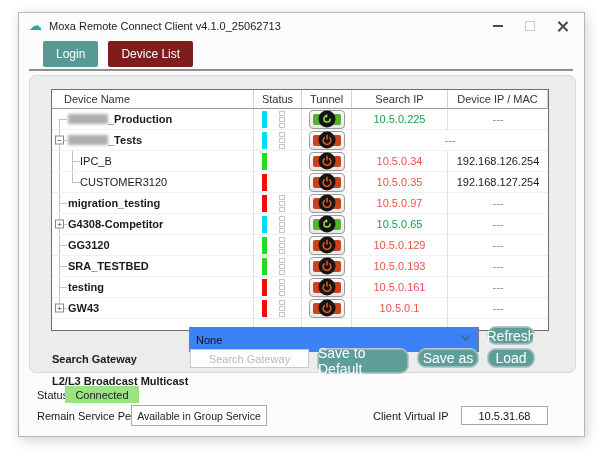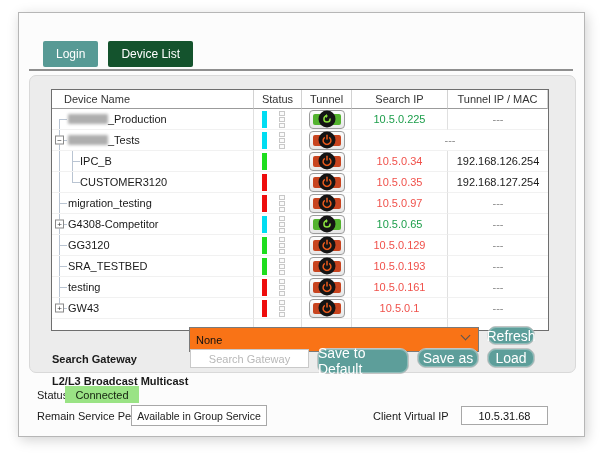--- a/index.html
+++ b/index.html
@@ -19,21 +19,21 @@
   .btn-max { width:10px; height:10px; border:1px solid #cdcdcd; background:#fff; }
   .btn-close { position:relative; width:11px; height:11px; }
   .btn-close::before,.btn-close::after { content:""; position:absolute; left:5px; top:-1px; width:1.6px; height:13px; background:#4a4a4a; }
   .btn-close::before { transform:rotate(45deg); }
   .btn-close::after { transform:rotate(-45deg); }
 
   
   .tabs { position:absolute; left:24px; top:28px; height:26px; display:flex; gap:10px; }
   .tab { height:26px; padding:0 13px; display:flex; align-items:center; color:#fff; font-size:12px; border-radius:2px; cursor:default; }
   .tab.login { background:#579a95; }
-  .tab.devlist { background:#14532d; }
+  .tab.devlist { background:#7f1d1d; }
   .sep { position:absolute; left:10px; right:11px; top:56px; height:2px; background:#8f8f8f; }
 
   
   .panel { position:absolute; left:10px; top:62px; width:547px; height:298px;
     background:#ececec; border:1px solid #d9d9d9; border-radius:7px; }
 
   
   .dtable { position:absolute; left:21px; top:13px; width:498px; height:242px;
     background:#fff; border:1px solid #6e6e6e; display:flex; flex-direction:column; }
   .trow { display:flex; flex:0 0 21px; min-height:0; }
@@ -53,21 +53,21 @@
 
   
   .vline { position:absolute; width:1px; background:#b9c4d2; top:0; bottom:0; }
   .vline.root { left:7px; } .vline.child { left:20px; }
   .vline.start { top:50%; } .vline.end { bottom:50%; }
   .stub { position:absolute; height:1px; background:#b9c4d2; top:50%; }
   .stub-root { left:7px; width:8px; } .stub-child { left:20px; width:8px; }
   .expander { position:absolute; left:3px; top:50%; transform:translateY(-50%); width:9px; height:9px;
     border:1px solid #898989; background:#fff; font-size:8px; line-height:7px; text-align:center; color:#333; }
   .nm { margin-left:16px; white-space:nowrap; }
-  .nm.b { font-weight:normal; }
+  .nm.b { font-weight:bold; }
   .lvl1 .nm { margin-left:28px; }
   .redacted { display:inline-block; width:40px; height:10px; margin-left:16px; background:#aeaeae;
     border-radius:1px; filter:blur(1.5px); }
   .redacted + .nm { margin-left:0; }
 
   
   .sbar { width:5px; height:17px; flex:0 0 auto; }
   .inds { display:flex; flex-direction:column; gap:1px; margin-left:12px; }
   .ind { width:6px; height:5px; border:1px solid #c8c8c8; background:#fbfbfb; }
 
@@ -75,21 +75,21 @@
   .tbtn { width:36px; height:19px; border:1px solid #9b9b9b; border-radius:4px;
     background:linear-gradient(#fdfdfd,#e7e7e7); display:flex; align-items:center; justify-content:center; position:relative; }
   .pill { width:28px; height:11px; border-radius:2px; }
   .circ { position:absolute; left:50%; top:50%; transform:translate(-50%,-50%); width:17px; height:17px;
     border-radius:50%; background:#141414; display:flex; align-items:center; justify-content:center; }
 
   .dim { color:#8a8a8a; }
 
   
   .lbl { position:absolute; font-size:11px; font-weight:bold; color:#1a1a1a; white-space:nowrap; }
-  .ddl { position:absolute; left:159px; top:251px; width:290px; height:25px; background:#f97316;
+  .ddl { position:absolute; left:159px; top:251px; width:290px; height:25px; background:#3b82f6;
     border:1px solid #7a7a7a; display:flex; align-items:center; padding:0 6px; font-size:11px; color:#111; }
   .ddl::after { content:""; position:absolute; right:9px; top:4px; width:6px; height:6px;
     border-right:1px solid #555; border-bottom:1px solid #555; transform:rotate(45deg); }
   .tealbtn { position:absolute; background:#5d9e9a; border:1px solid #c4c4c4; box-shadow:inset 0 0 0 1px #8fbcb9;
     color:#fff; font-size:14px; display:flex; align-items:center; justify-content:center; border-radius:9px; }
   .srch { position:absolute; left:160px; top:273px; width:119px; height:19px; border:1px solid #c9c9c9;
     background:#fff; font-size:11px; text-align:center; font-family:"Liberation Sans", sans-serif; color:#555; }
   .srch::placeholder { color:#b8b8b8; }
 
   
@@ -99,36 +99,45 @@
   .grpbox { position:absolute; left:112px; top:392px; width:136px; height:21px; background:#fff;
     border:1px solid #a8a8a8; display:flex; align-items:center; justify-content:center; font-size:10.5px; color:#222; }
   .ipbox { position:absolute; left:442px; top:393px; width:87px; height:19px; background:#fff;
     border:1px solid #a8a8a8; display:flex; align-items:center; justify-content:center; font-size:11px; color:#111; }
 </style>
 </head>
 <body>
 
 <div class="window">
 
+  <div class="titlebar">
+    <span class="app-icon"></span>
+    <span class="title">Moxa Remote Connect Client v4.1.0_25062713</span>
+    <span class="winbtns">
+      <span class="btn-min"></span>
+      <span class="btn-max"></span>
+      <span class="btn-close"></span>
+    </span>
+  </div>
 
   <div class="tabs">
     <div class="tab login">Login</div>
     <div class="tab devlist">Device List</div>
   </div>
   <div class="sep"></div>
 
   <div class="panel">
 
     <div class="dtable">
       <div class="trow head">
         <div class="cell c-name">Device Name</div>
         <div class="cell c-status">Status</div>
         <div class="cell c-tunnel">Tunnel</div>
         <div class="cell c-vip">Search IP</div>
-        <div class="cell c-local">Tunnel IP / MAC</div>
+        <div class="cell c-local">Device IP / MAC</div>
       </div>
 
       <div id="tbody" style="display:contents"><div class="trow">
             <div class="cell c-name">
               <div class="vline root start"></div>
               <div class="stub stub-root"></div>
               <span class="redacted"></span>
               <span class="nm b">_Production</span>
             </div>
             <div class="cell c-status">

